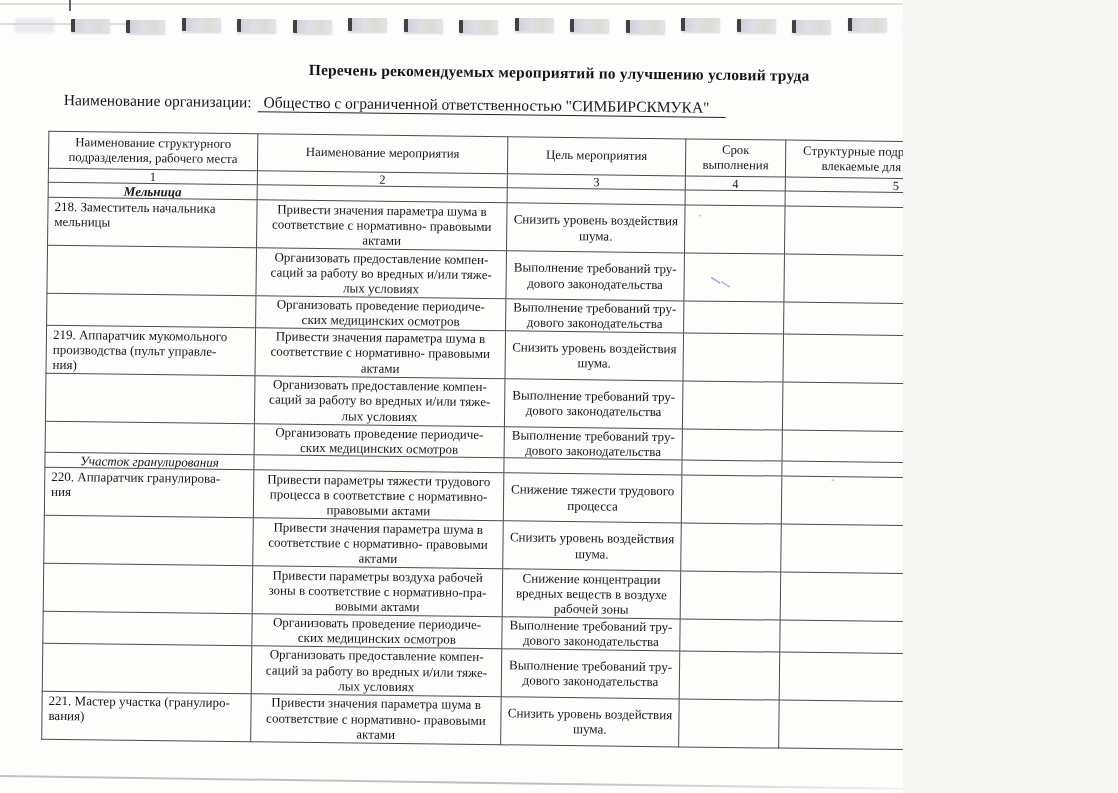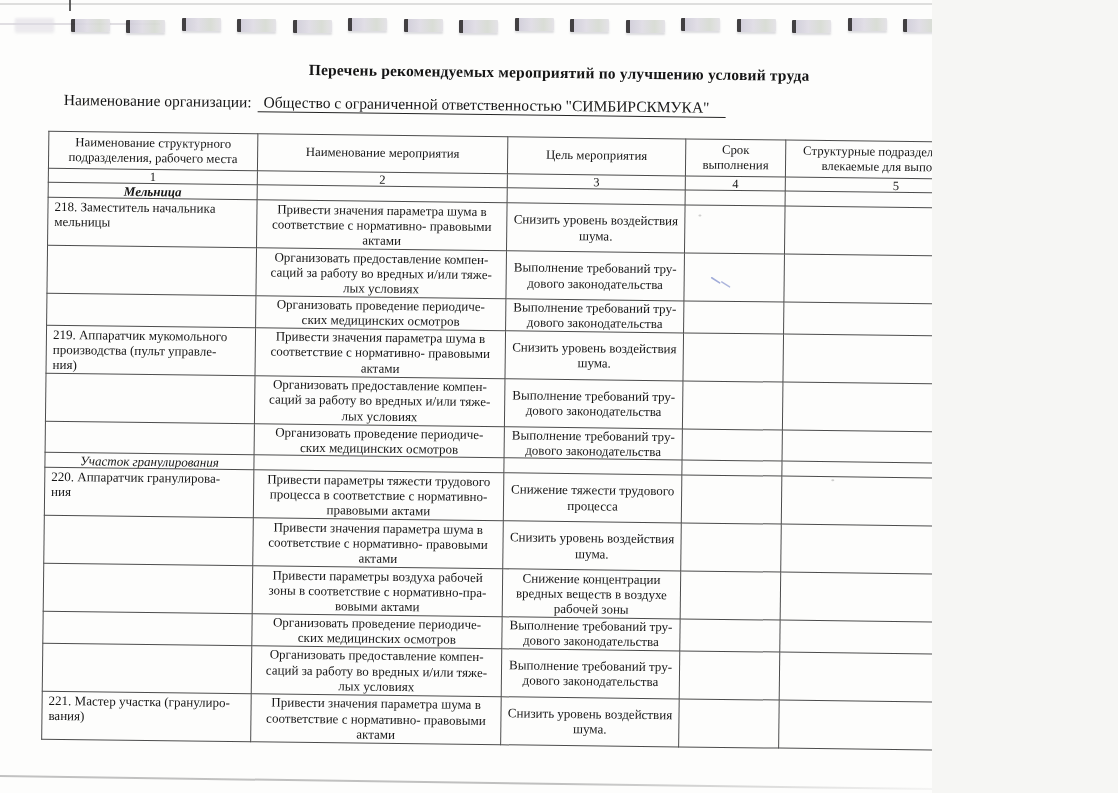--- a/index.html
+++ b/index.html
@@ -2,21 +2,21 @@
 <html><head>
 <meta charset="utf-8">
 <style>
   html,body{margin:0;padding:0;}
   body{
     width:1118px;height:793px;overflow:hidden;
     background:#f6f6f4;
     font-family:"Liberation Serif","DejaVu Serif",serif;
     color:#161616;
   }
-  .scan{position:relative;width:903px;height:793px;background:#fdfdfc;overflow:hidden;padding-left:29px;}
+  .scan{position:relative;width:903px;height:793px;background:#fdfdfc;overflow:hidden;}
 
   
   .binding{position:absolute;top:0;left:0;width:1118px;height:42px;z-index:5;}
   .top-hairline{position:absolute;top:3px;left:0;width:1118px;height:2px;background:#b9b9b9;opacity:.45;}
   .mid-hairline{position:absolute;top:23px;left:0;width:160px;height:2px;background:#b4b0bc;opacity:.4;}
   .mark{
     position:absolute;top:18px;width:35px;height:13px;
     background:linear-gradient(90deg,#cfccd8 0%,#dedbe4 35%,#d6dad2 70%,#e3e1e6 100%);
     border-left:4px solid #2e2c2e;border-radius:1px;
     box-shadow:0 2px 2px rgba(150,148,160,.35);

